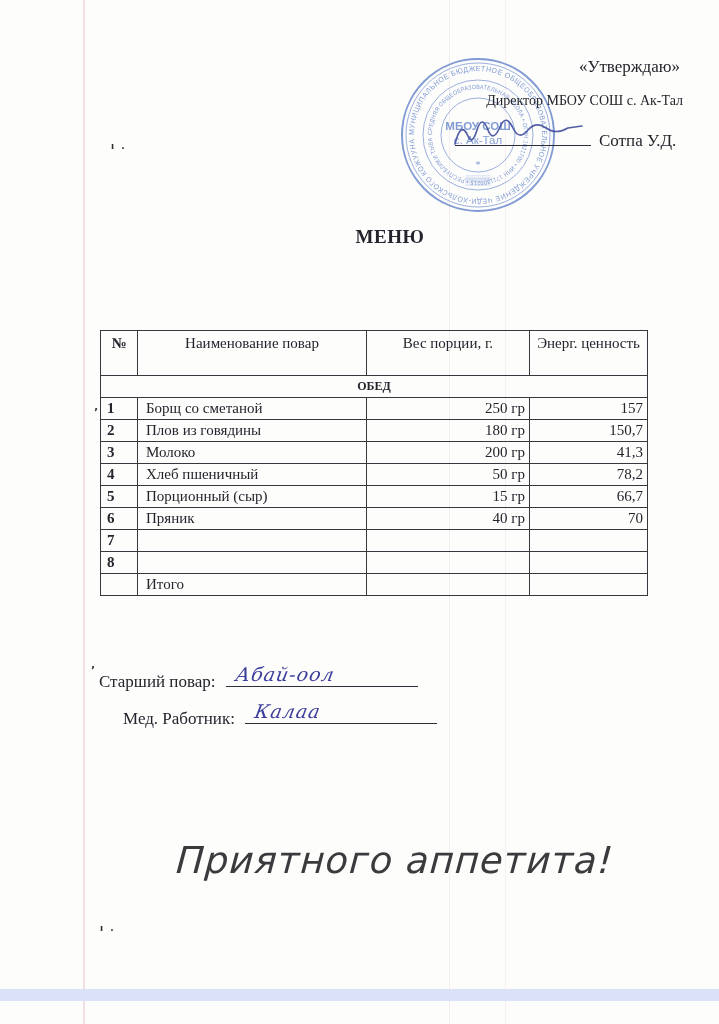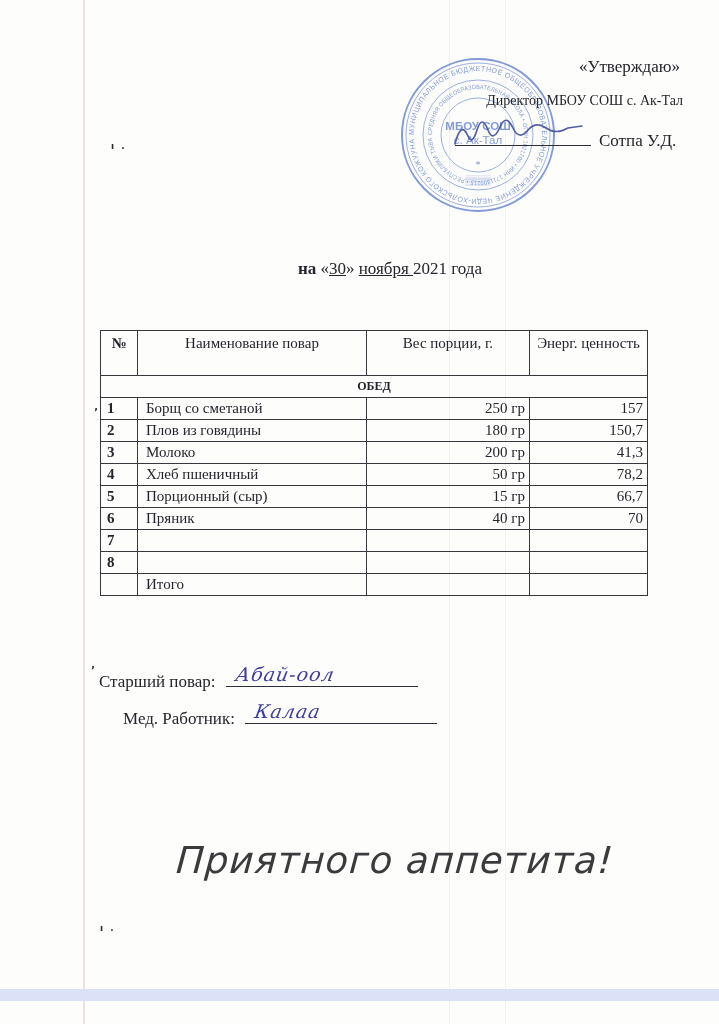--- a/index.html
+++ b/index.html
@@ -109,25 +109,21 @@
   <div class="approve">«Утверждаю»</div>
   <div class="director">Директор МБОУ СОШ с. Ак-Тал</div>
   <div class="sig-row">
     <span class="dir-line"></span><span class="sig-name">Сотпа У.Д.</span>
   </div>
 
   <svg class="squiggle" viewBox="0 0 165 46">
     <path d="M8,34 q6,-24 13,-8 q4,10 9,-6 q5,-16 11,0 q5,13 12,-3 q6,-14 13,1 q6,13 15,2 q8,-9 18,-2 q10,7 22,0 l14,-2" fill="none" stroke="#44519e" stroke-width="1.7" stroke-linecap="round" opacity="0.92"></path>
   </svg>
 
-  <div class="dateline">
-    <span class="b">на</span>
-    <span>«</span><span class="u">30</span><span>»</span>
-    <span class="u">ноября </span><span>2021 года</span>
-  </div>
+  <div class="title">МЕНЮ</div>
 
   <table class="menu-table">
     <colgroup>
         <col style="width:37px">
         <col style="width:229px">
         <col style="width:163px">
         <col style="width:118px">
       </colgroup>
     <tbody>
         <tr>

